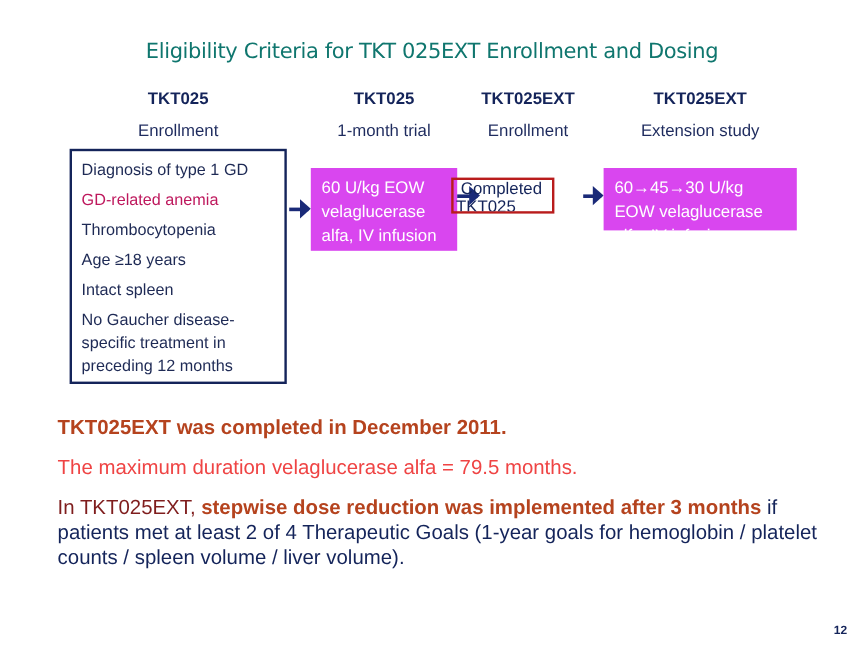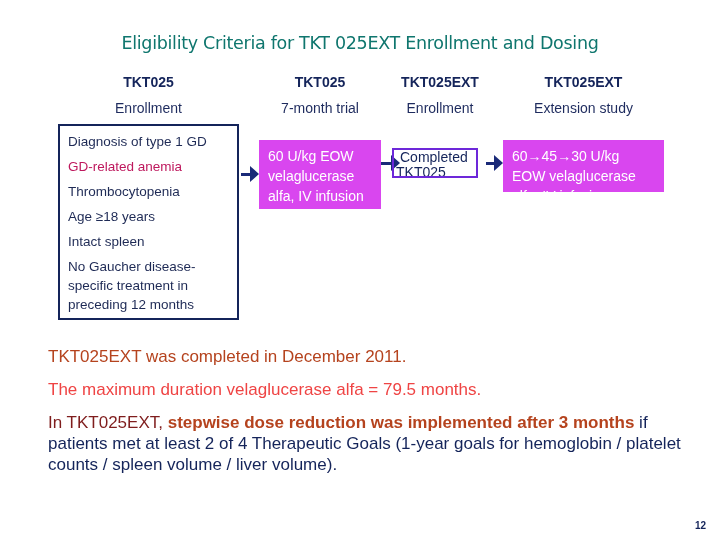--- a/index.html
+++ b/index.html
@@ -23,48 +23,48 @@
   .criteria .item { display: block; }
   .criteria .item.wrap { line-height: 19px; margin-top: 3px; }
   .criteria .item.accent { color: #be185d; }
   .navybox {
     background: #d946ef; color: #ffffff; font-size: 14px; line-height: 20px;
     padding: 6px 0 0 9px; box-sizing: border-box;
   }
   .box-trial { left: 259px; top: 140px; width: 122px; height: 69px; }
   .box-ext { left: 503px; top: 140px; width: 161px; height: 52px; }
   .box-completed {
-    left: 392px; top: 148px; width: 86px; height: 30px; border: 2px solid #6d28d9; box-sizing: border-box;
+    left: 376px; top: 148px; width: 86px; height: 30px; border: 2px solid #b91c1c; box-sizing: border-box;
     font-size: 14px; line-height: 15px; color: #14245a; padding: 0 0 0 2px; overflow: hidden;
   }
   .arrow { position: absolute; height: 3px; background: #1a2a78; }
   .arrow::after {
     content: ""; position: absolute; right: -2px; top: -7px;
     border-left: 9px solid #1a2a78; border-top: 8px solid transparent; border-bottom: 8px solid transparent;
   }
   .bullets { left: 48px; width: 640px; font-size: 17px; line-height: 21px; }
-  .b1 { top: 346px; color: #b5431e; font-weight: normal; }
+  .b1 { top: 346px; color: #b5431e; font-weight: bold; }
   .b2 { top: 379px; color: #ef4444; }
   .b3 { top: 412px; color: #14245a; }
   .orange { color: #7f1d1d; }
   .orange-bold { color: #b5431e; font-weight: bold; }
   .page-num { right: 14px; top: 520px; font-size: 10px; font-weight: bold; color: #14245a; }
 </style>
 </head>
 <body>
 
 <div class="abs title">Eligibility Criteria for TKT 025EXT Enrollment and Dosing</div>
 
 <div class="abs col-head" style="left:58px; width:181px; top:74px;">
   <span class="h1">TKT025</span>
   <span class="h2">Enrollment</span>
 </div>
 <div class="abs col-head" style="left:259px; width:122px; top:74px;">
   <span class="h1">TKT025</span>
-  <span class="h2">7-month trial</span>
+  <span class="h2">1-month trial</span>
 </div>
 <div class="abs col-head" style="left:385px; width:110px; top:74px;">
   <span class="h1">TKT025EXT</span>
   <span class="h2">Enrollment</span>
 </div>
 <div class="abs col-head" style="left:503px; width:161px; top:74px;">
   <span class="h1">TKT025EXT</span>
   <span class="h2">Extension study</span>
 </div>
 

